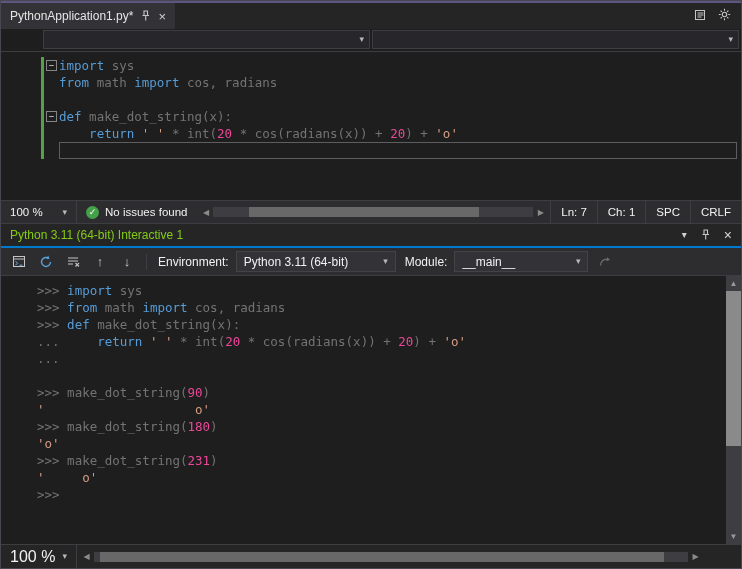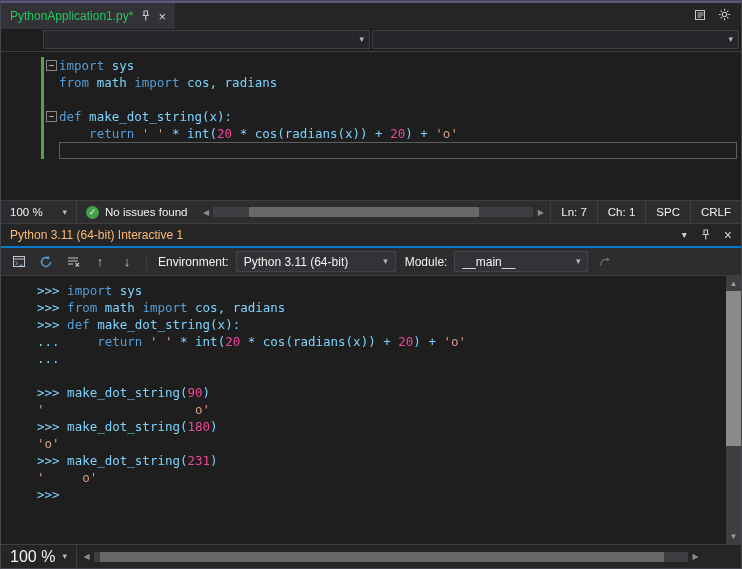--- a/index.html
+++ b/index.html
@@ -1,21 +1,21 @@
 <!DOCTYPE html>
 <html><head>
 <meta charset="utf-8">
 <style>
   *{box-sizing:border-box;margin:0;padding:0;}
   html,body{background:#1b1b1c;}
   .window{width:742px;height:569px;border:1px solid #474752;background:#252526;display:flex;flex-direction:column;font-family:"Liberation Sans","DejaVu Sans",sans-serif;color:#f1f1f1;overflow:hidden;}
   .accent{height:2px;background:#5d5680;flex:none;}
   .tab-bar{height:26px;flex:none;display:flex;align-items:stretch;background:#252526;}
   .tab{display:flex;align-items:center;gap:7px;padding:0 9px;background:#333337;}
-  .tab-title{font-size:12px;color:#22c55e;white-space:nowrap;}
+  .tab-title{font-size:12px;color:#e5e5e5;white-space:nowrap;}
   .tab-pin,.iw-pin{display:flex;align-items:center;}
   .tab-close{font-size:13px;color:#d0d0d0;line-height:1;}
   .tab-bar-right{margin-left:auto;display:flex;align-items:center;gap:12px;padding:0 10px;}
   .nav-bar{height:23px;flex:none;background:#1e1e1e;border-bottom:1px solid #3e3e42;display:flex;align-items:center;gap:2px;padding:1px 2px 2px 0;}
   .nav-space{width:40px;flex:none;}
   .nav-dd{height:19px;background:#27272b;border:1px solid #3e3e42;display:flex;align-items:center;justify-content:flex-end;padding:0 5px;}
   .nav-dd.left{flex:47;}
   .nav-dd.right{flex:53;}
   .chev{font-size:9px;color:#b8b8b8;line-height:1;}
   .editor{height:148px;flex:none;background:#1e1e1e;padding-top:5px;overflow:hidden;}
@@ -24,34 +24,34 @@
   .chg{width:3px;flex:none;}
   .chg.on{background:#55a049;}
   .foldcol{width:15px;flex:none;display:flex;align-items:center;justify-content:center;}
   .foldbox{width:11px;height:11px;border:1px solid #858585;background:#1e1e1e;color:#dcdcdc;font-size:9px;line-height:9px;text-align:center;}
   .code-text{flex:1;color:#dcdcdc;}
   .code-text.current{outline:1px solid #5e5e61;outline-offset:-1px;margin-right:4px;}
   .tk-kw{color:#569cd6;}
   .tk-str{color:#d69d85;}
   .tk-cm{color:#57a64a;}
   .tk-num{color:#ec4899;}
-  .tk-pl{color:#7dd3fc;margin-top:32px;}
+  .tk-pl{color:#737373;margin-top:32px;}
   .editor-status{height:23px;flex:none;background:#2d2d30;border-top:1px solid #3e3e42;display:flex;align-items:center;font-size:11.5px;color:#f1f1f1;}
   .zoom{width:76px;flex:none;height:100%;display:flex;align-items:center;justify-content:space-between;padding:0 9px;border-right:1px solid #3e3e42;}
   .issues{display:flex;align-items:center;gap:6px;padding:0 9px;flex:none;}
   .check-circle{width:13px;height:13px;border-radius:50%;background:#44a148;color:#ffffff;font-size:9px;display:flex;align-items:center;justify-content:center;}
   .hscroll{flex:1;display:flex;align-items:center;height:100%;padding:0 3px;min-width:0;}
   .hs-arrow{flex:none;width:13px;text-align:center;color:#8a8a8a;font-size:8px;}
   .hs-track{flex:1;height:10px;background:#3e3e42;position:relative;margin:0 1px;}
   .hs-thumb{position:absolute;top:0;bottom:0;background:#686868;}
   .hs-thumb.ed{left:11%;width:72%;}
   .hs-thumb.bt{left:1%;width:95%;}
   .cell{flex:none;height:100%;display:flex;align-items:center;padding:12px 10px;border-left:1px solid #3e3e42;}
   .iw-title{height:25px;flex:none;background:#252526;border-top:1px solid #3e3e42;border-bottom:2px solid #007acc;display:flex;align-items:center;padding:0 9px;}
-  .iw-title-text{font-size:12px;color:#fdba74;}
+  .iw-title-text{font-size:12px;color:#84cc16;}
   .iw-title-right{margin-left:auto;display:flex;align-items:center;gap:13px;}
   .iw-title .chev{font-size:10px;color:#d0d0d0;}
   .iw-close{font-size:14px;color:#d8d8d8;line-height:1;}
   .iw-toolbar{height:28px;flex:none;background:#2d2d30;border-bottom:1px solid #3e3e42;display:flex;align-items:center;gap:7px;padding:0 8px;font-size:12px;}
   .tbtn{display:flex;align-items:center;justify-content:center;width:20px;height:20px;flex:none;}
   .tbtn.arrow{color:#cccccc;font-size:13px;}
   .tsep{width:1px;height:16px;background:#3e3e42;flex:none;margin:0 2px;}
   .tlabel{color:#f1f1f1;flex:none;margin-left:2px;}
   .combo{height:21px;background:#333337;border:1px solid #434346;display:flex;align-items:center;justify-content:space-between;gap:8px;padding:0 7px;font-size:12px;color:#f1f1f1;flex:none;white-space:nowrap;overflow:hidden;}
   .combo.env{width:160px;}

